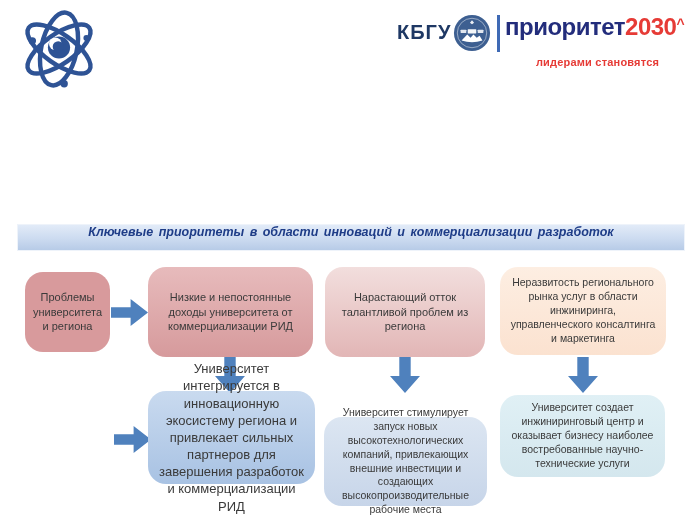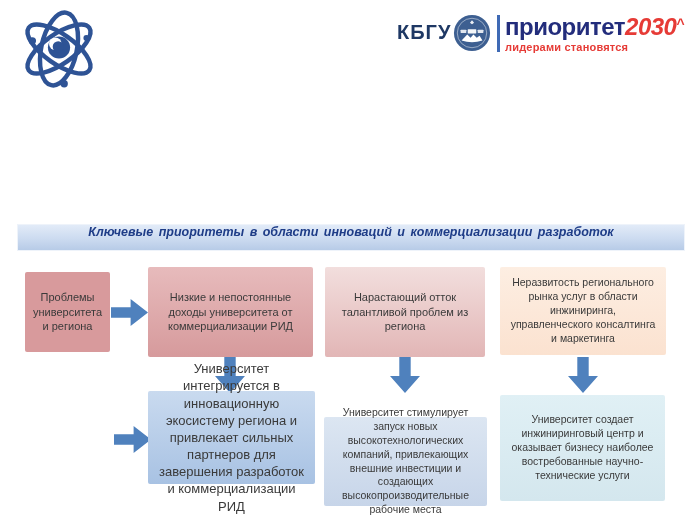--- a/index.html
+++ b/index.html
@@ -11,55 +11,55 @@
   .atom-logo{position:absolute;left:22px;top:2px;width:74px;height:94px;}
   .hdr-kbgu{
     position:absolute;left:397px;top:21px;font-size:20px;font-weight:bold;
     color:#1e3864;letter-spacing:1px;
   }
   .hdr-seal{position:absolute;left:453px;top:14px;width:38px;height:38px;}
   .hdr-sep{position:absolute;left:497px;top:15px;width:3px;height:37px;background:#3f6ab5;}
   .hdr-prog{position:absolute;left:505px;top:11px;width:185px;}
   .prog-line{white-space:nowrap;font-weight:bold;font-size:24px;letter-spacing:-0.5px;line-height:26px;}
   .prog-name{color:#232d7c;}
-  .prog-year{color:#e63b36;font-style:italic;}
+  .prog-year{color:#e63b36;}
   .prog-caret{color:#e63b36;font-size:14px;vertical-align:6px;letter-spacing:0;}
-  .prog-tagline{color:#e63b36;font-weight:bold;font-size:11px;margin-top:1px;letter-spacing:0.2px;}
+  .prog-tagline{color:#e63b36;font-weight:bold;font-size:11px;margin-top:16px;letter-spacing:0.2px;text-align:center;}
   
   .title{
     position:absolute;left:30px;top:107px;width:612px;text-align:center;
     font-size:20px;line-height:27px;font-weight:bold;font-style:italic;color:#111111;
   }
   
   .banner{
     position:absolute;left:17px;top:224px;width:668px;height:27px;
     background:linear-gradient(180deg,#e2ebf8 0%,#ccdbf0 55%,#b7cbe7 100%);
     border:1px solid #eef3fa;box-sizing:border-box;
     display:flex;align-items:flex-start;justify-content:center;
     font-size:12.5px;font-weight:bold;font-style:italic;color:#1e3c87;word-spacing:2px;
   }
   
   .box{
-    position:absolute;box-sizing:border-box;border-radius:2px;
+    position:absolute;box-sizing:border-box;border-radius:18px;
     display:flex;align-items:center;justify-content:center;text-align:center;
     color:#3a3a3a;padding:5px 8px;line-height:1.32;
   }
   .b1{left:25px;top:272px;width:85px;height:80px;background:#d89a9c;font-size:11px;}
   .b2{left:148px;top:267px;width:165px;height:90px;font-size:11px;
       background:linear-gradient(180deg,#e7bbbc 0%,#d69a9c 100%);}
   .b3{left:325px;top:267px;width:160px;height:90px;font-size:11px;
       background:linear-gradient(180deg,#f2dedd 0%,#e2b6b6 100%);}
   .b4{left:500px;top:267px;width:166px;height:88px;font-size:10.5px;
       background:linear-gradient(180deg,#fdeee2 0%,#fbe2d0 100%);}
   .b5{left:25px;top:399px;width:92px;height:80px;background:#82abd9;font-size:11.5px;color:#2f2f2f;}
   .b6{left:148px;top:391px;width:167px;height:93px;font-size:13px;
       background:linear-gradient(180deg,#c9daef 0%,#a8c2e3 100%);}
   .b7{left:324px;top:393px;width:163px;height:89px;font-size:10.5px;
       background:linear-gradient(180deg,#dce6f2 0%,#c7d5e9 100%);margin-top:24px;}
-  .b8{left:500px;top:395px;width:165px;height:106px;font-size:10.5px;
+  .b8{left:500px;top:395px;width:165px;height:82px;font-size:10.5px;
       background:linear-gradient(180deg,#e0f0f5 0%,#d4e7ee 100%);}
   
   .arrow-right{
     position:absolute;width:37px;height:27px;background:#4f81bd;
     clip-path:polygon(0 31%,53% 31%,53% 0,100% 50%,53% 100%,53% 69%,0 69%);
   }
   .ar1{left:111px;top:299px;}
   .ar2{left:114px;top:426px;}
   .arrow-down{
     position:absolute;width:30px;height:36px;background:#4f81bd;

